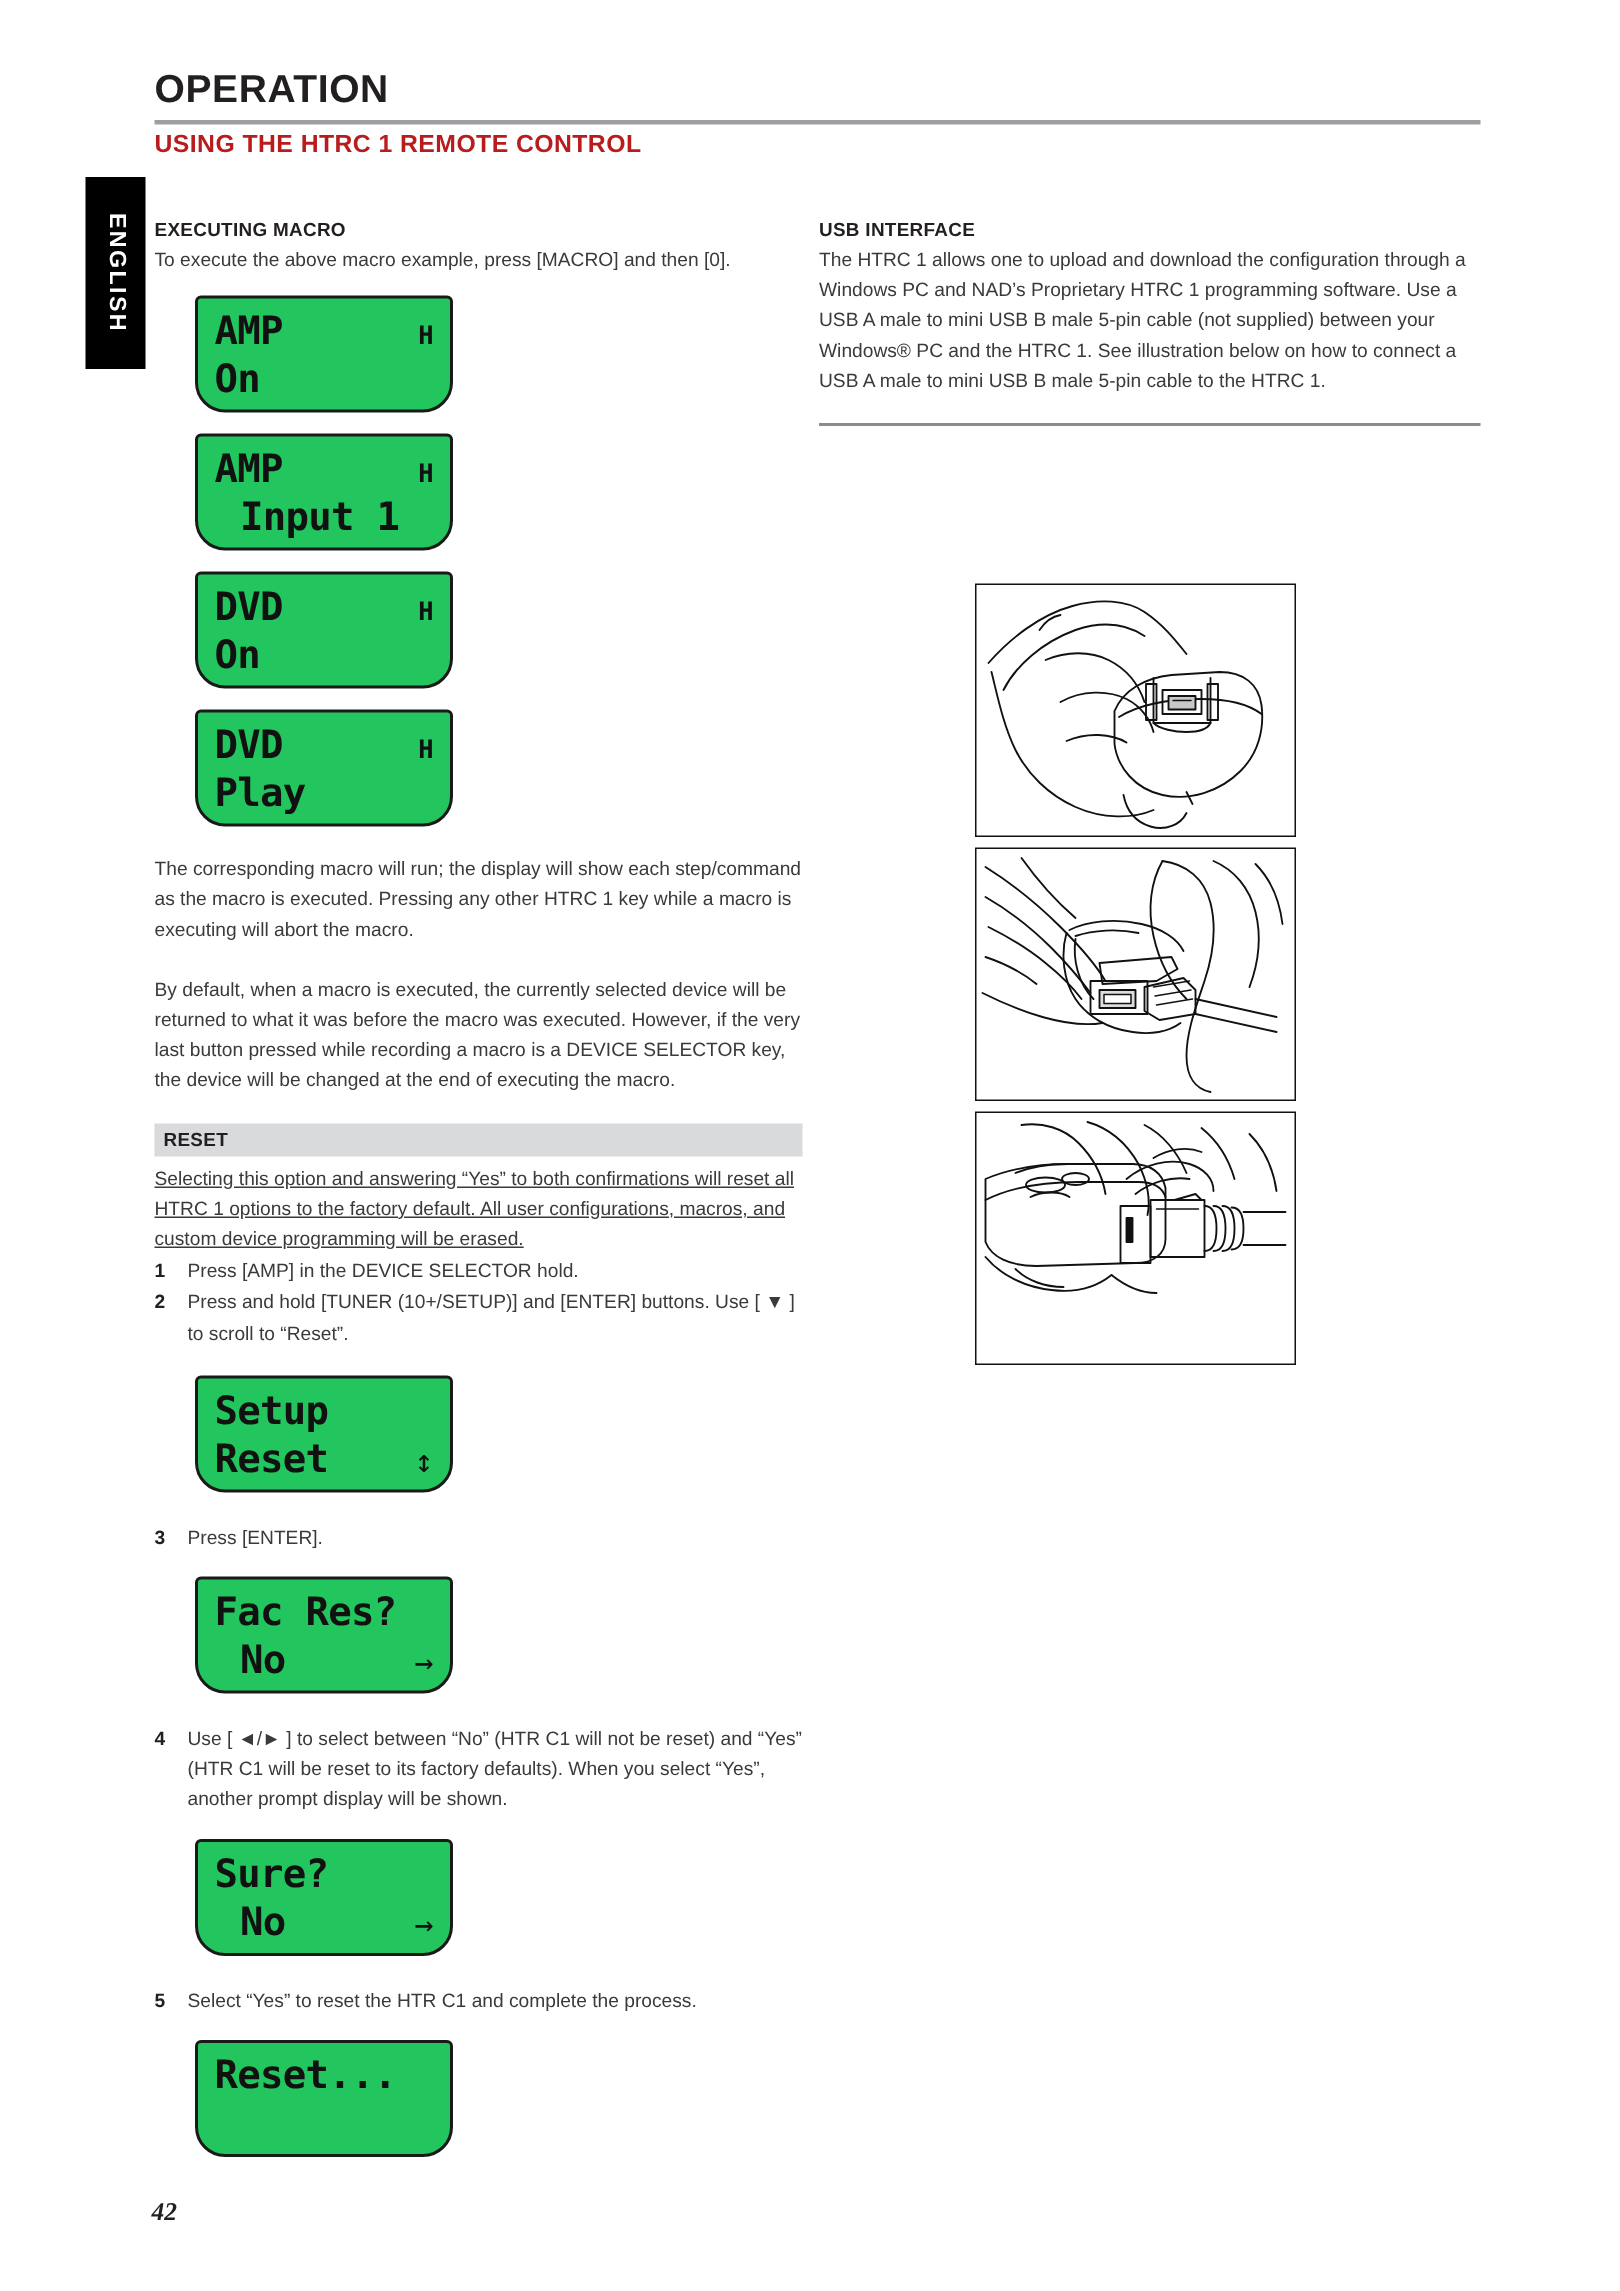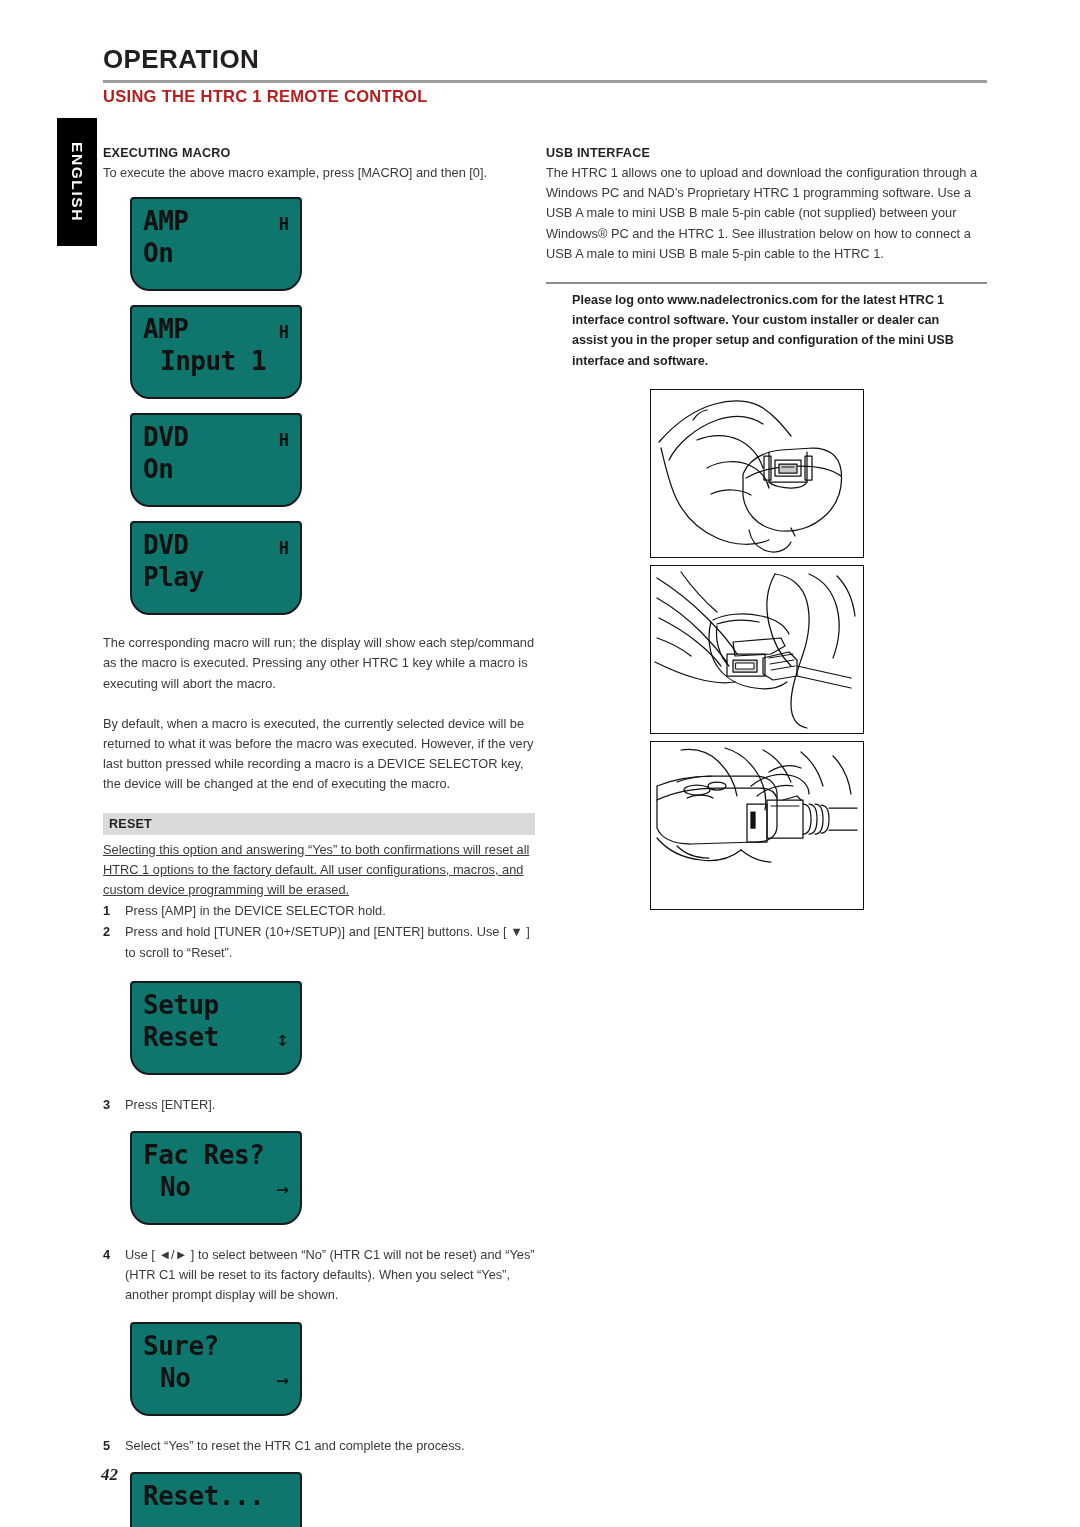--- a/index.html
+++ b/index.html
@@ -133,23 +133,23 @@
     color: #231f20;
   }
   .step .txt { flex: 1 1 auto; }
 
   
   .lcd {
     position: relative;
     box-sizing: border-box;
     border: 2.4px solid #1a1a1a;
     border-radius: 4px 4px 20px 20px;
-    background: #0f766e;
+    background: #22c55e;
     width: 172px;
-    height: 94px;
+    height: 78px;
     margin: 14px 0 0 27px;
     padding: 7px 11px 0 11px;
     font-family: "DejaVu Sans Mono", monospace;
   }
   .lcd .line {
     display: flex;
     align-items: baseline;
     justify-content: space-between;
     height: 32px;
   }
@@ -359,21 +359,20 @@
   </div>
 
   <div class="col-right">
 
     <div class="sub-head">USB INTERFACE</div>
     <p class="body">The HTRC 1 allows one to upload and download the configuration through a Windows PC and NAD’s Proprietary HTRC 1 programming software.  Use a USB A male to mini USB B male 5-pin cable (not supplied) between your Windows® PC and the HTRC 1. See illustration below on how to connect a USB A male to mini USB B male 5-pin cable to the HTRC 1.</p>
 
     <div class="gap-m"></div>
 
     <div class="note-rule"></div>
-    <div class="note-body">Please log onto www.nadelectronics.com for the latest HTRC 1 interface control software. Your custom installer or dealer can assist you in the proper setup and configuration of the mini USB interface and software.</div>
 
   </div>
 
   <div class="illus-wrap">
 
     <div class="illus">
       <svg width="212" height="167" viewBox="0 0 212 167" fill="none" stroke="#111" stroke-width="1.25" stroke-linecap="round" stroke-linejoin="round">
         <rect x="4" y="4" width="204" height="159" fill="#fff" stroke="none"></rect>
         <path d="M8 52 C22 36 42 20 64 14 C82 9 100 10 112 18 C124 26 132 36 140 46"></path>
         <path d="M18 70 C26 54 44 38 66 30 C84 24 100 26 112 34"></path>

